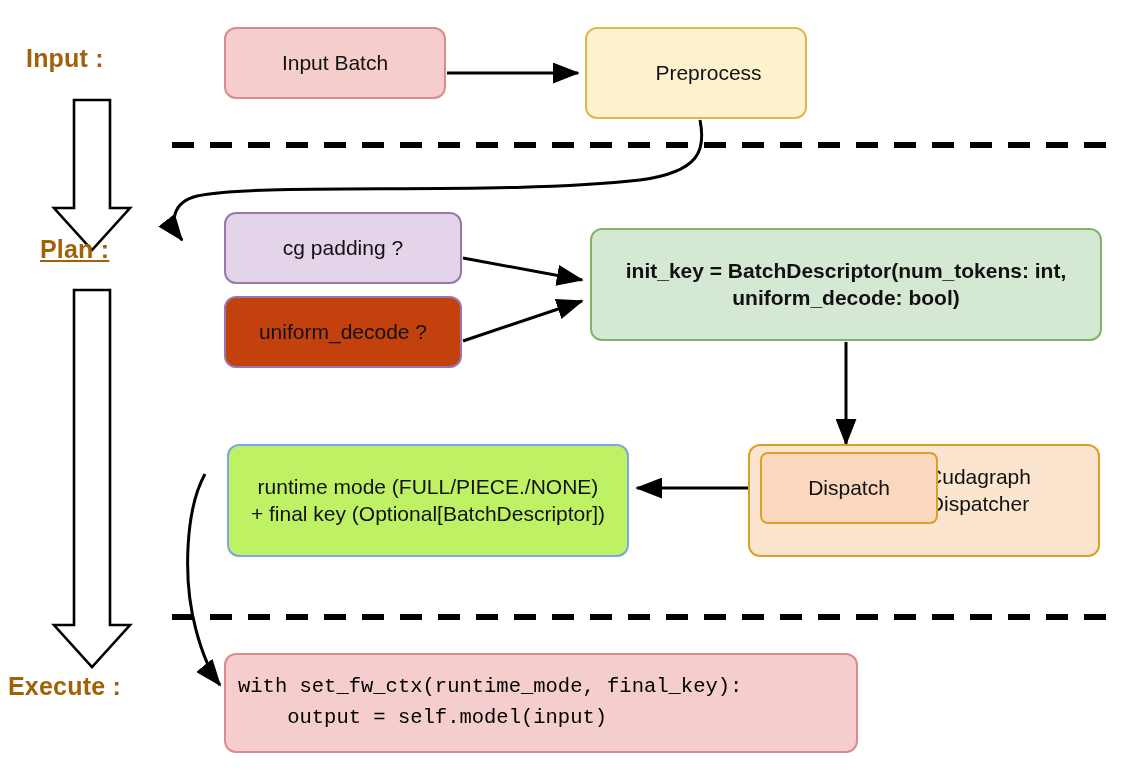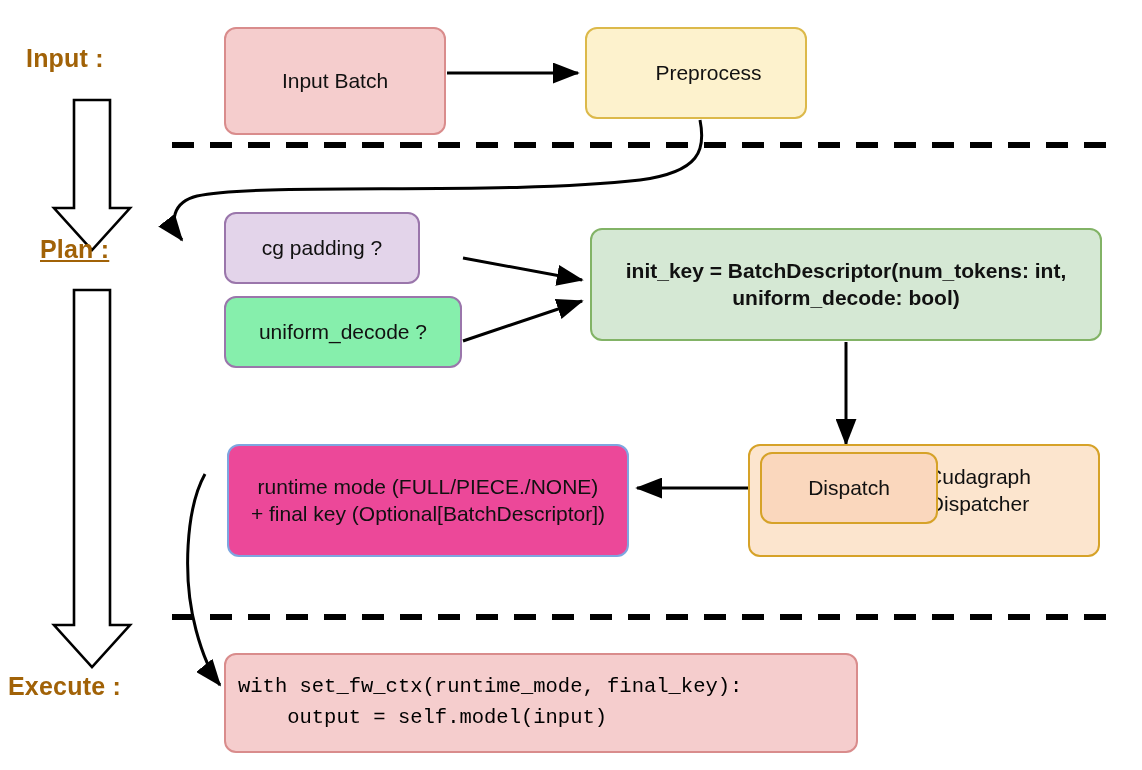--- a/index.html
+++ b/index.html
@@ -54,59 +54,60 @@
     justify-content: center;
     text-align: center;
     font-size: 21px;
     line-height: 1.28;
     color: #111111;
     padding: 4px 10px;
   }
   .node .txt { white-space: pre-line; }
 
   #node-input-batch {
-    left: 224px; top: 27px; width: 222px; height: 108px;
+    left: 224px; top: 27px; width: 222px; height: 72px;
     background: #f5cdcd; border-color: #d98c8c;
   }
   #node-preprocess {
     left: 585px; top: 27px; width: 222px; height: 92px;
     background: #fdf2cd; border-color: #dcb94a; padding-left: 35px;
   }
   #node-cg-padding {
-    left: 224px; top: 212px; width: 196px; height: 72px;
+    left: 224px; top: 212px; width: 238px; height: 72px;
     background: #e3d4ea; border-color: #9a76ab;
   }
   #node-uniform-decode {
     left: 224px; top: 296px; width: 238px; height: 72px;
-    background: #86efac; border-color: #9a76ab;
+    background: #c2410c; border-color: #9a76ab;
   }
   #node-init-key {
     left: 590px; top: 228px; width: 512px; height: 113px;
     background: #d5e8d4; border-color: #82b366; font-weight: bold;
   }
   #node-runtime-mode {
     left: 227px; top: 444px; width: 402px; height: 113px;
-    background: #ec4899; border-color: #7ea6e0;
+    background: #bef264; border-color: #7ea6e0;
   }
   #node-cudagraph-dispatcher {
     left: 748px; top: 444px; width: 352px; height: 113px;
     background: #fce5ce; border-color: #d6a228;
     align-items: center;
     justify-content: flex-end;
     padding-right: 24px;
   }
   #node-cudagraph-dispatcher .txt {
     text-align: center;
     width: 190px;
     transform: translateY(-10px);
   }
   #node-dispatch {
     left: 760px; top: 452px; width: 178px; height: 72px;
     background: #fad7bd; border-color: #d6a228;
     z-index: 3;
+    border-radius: 8px;
   }
   #node-code {
     left: 224px; top: 653px; width: 634px; height: 100px;
     background: #f5cdcd; border-color: #d98c8c;
     justify-content: flex-start;
     align-items: center;
     padding-left: 12px;
   }
   #node-code .txt {
     font-family: "Liberation Mono", "DejaVu Sans Mono", monospace;

